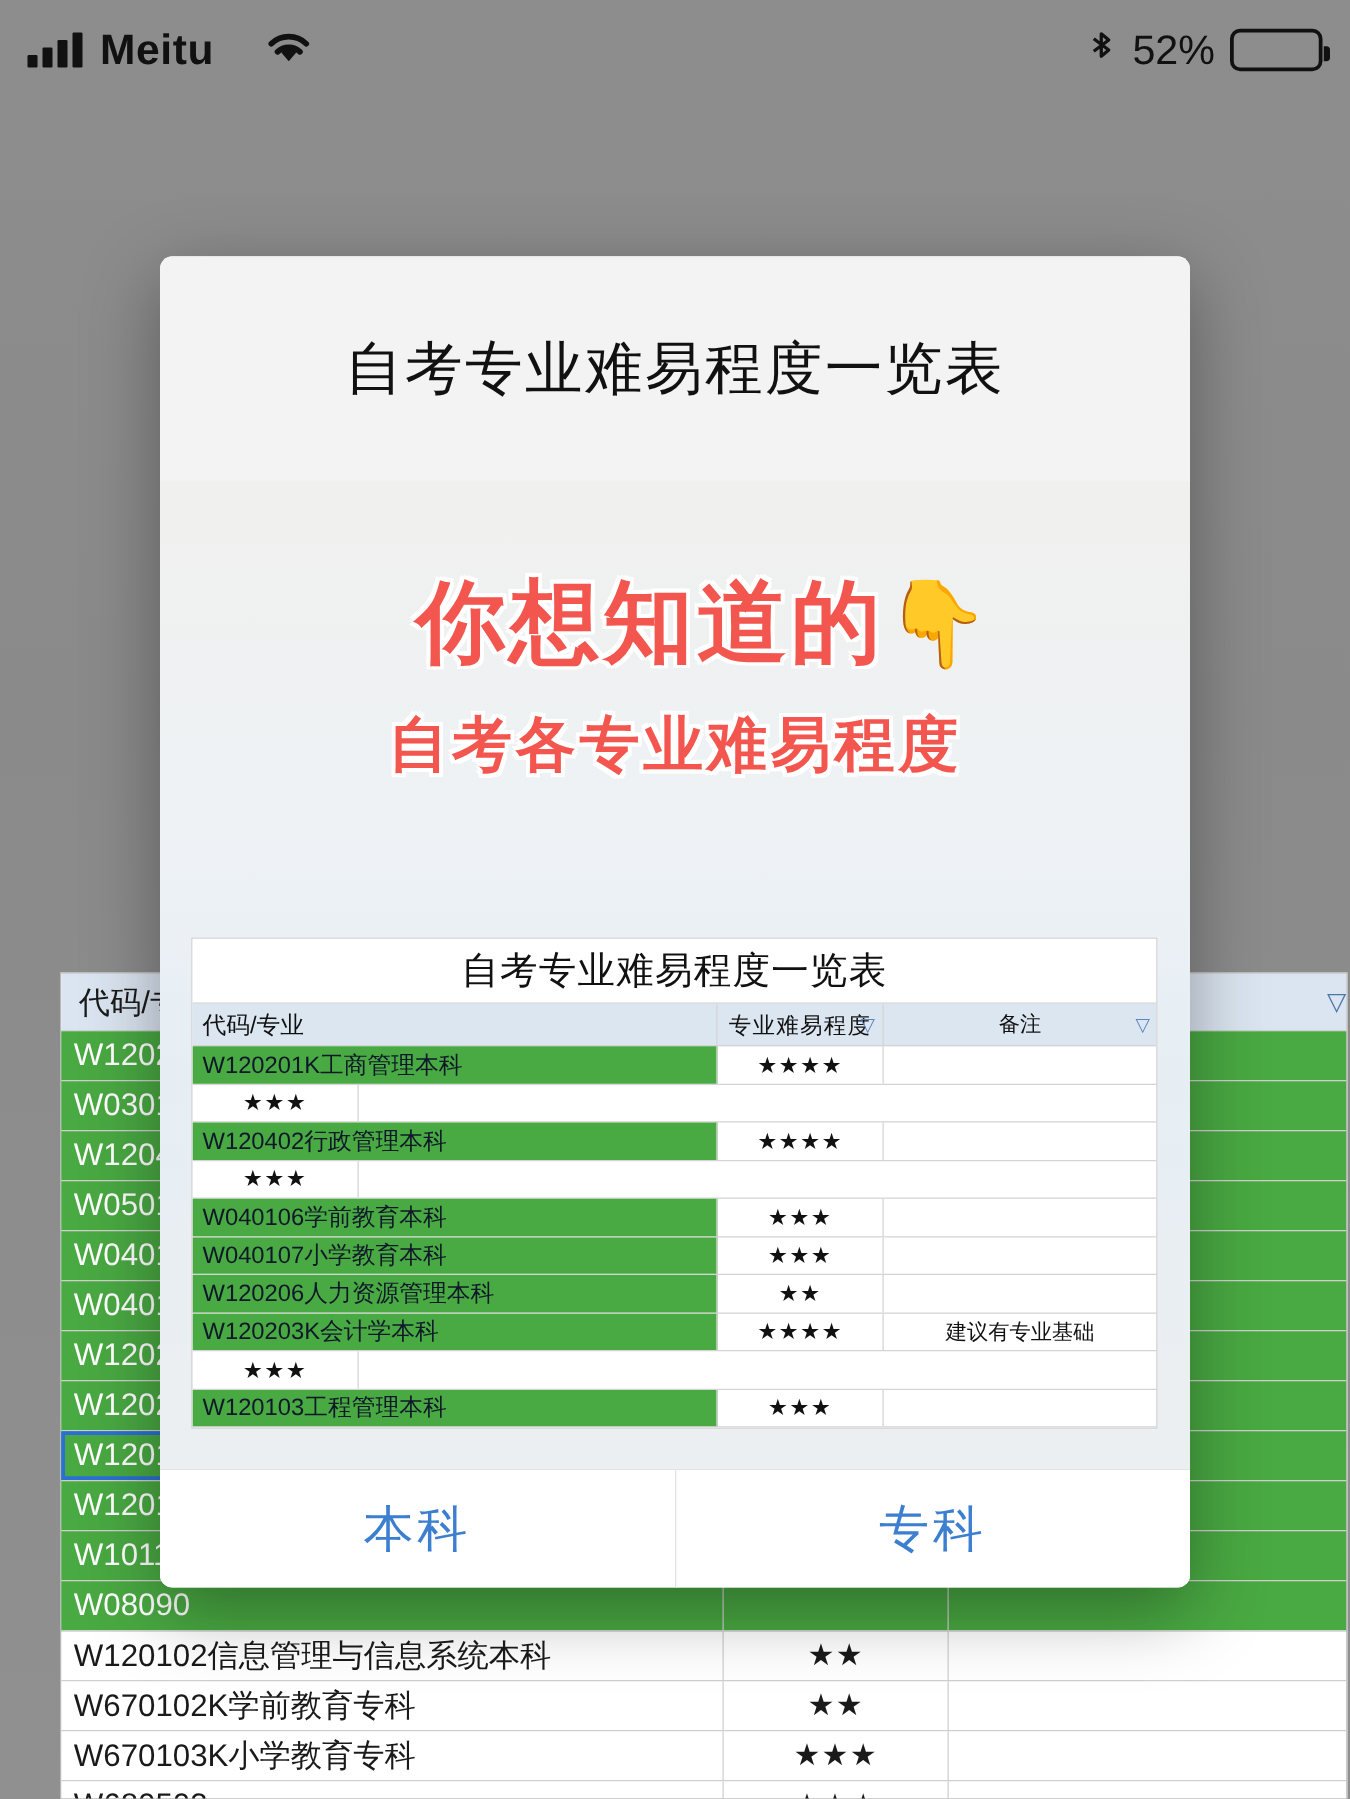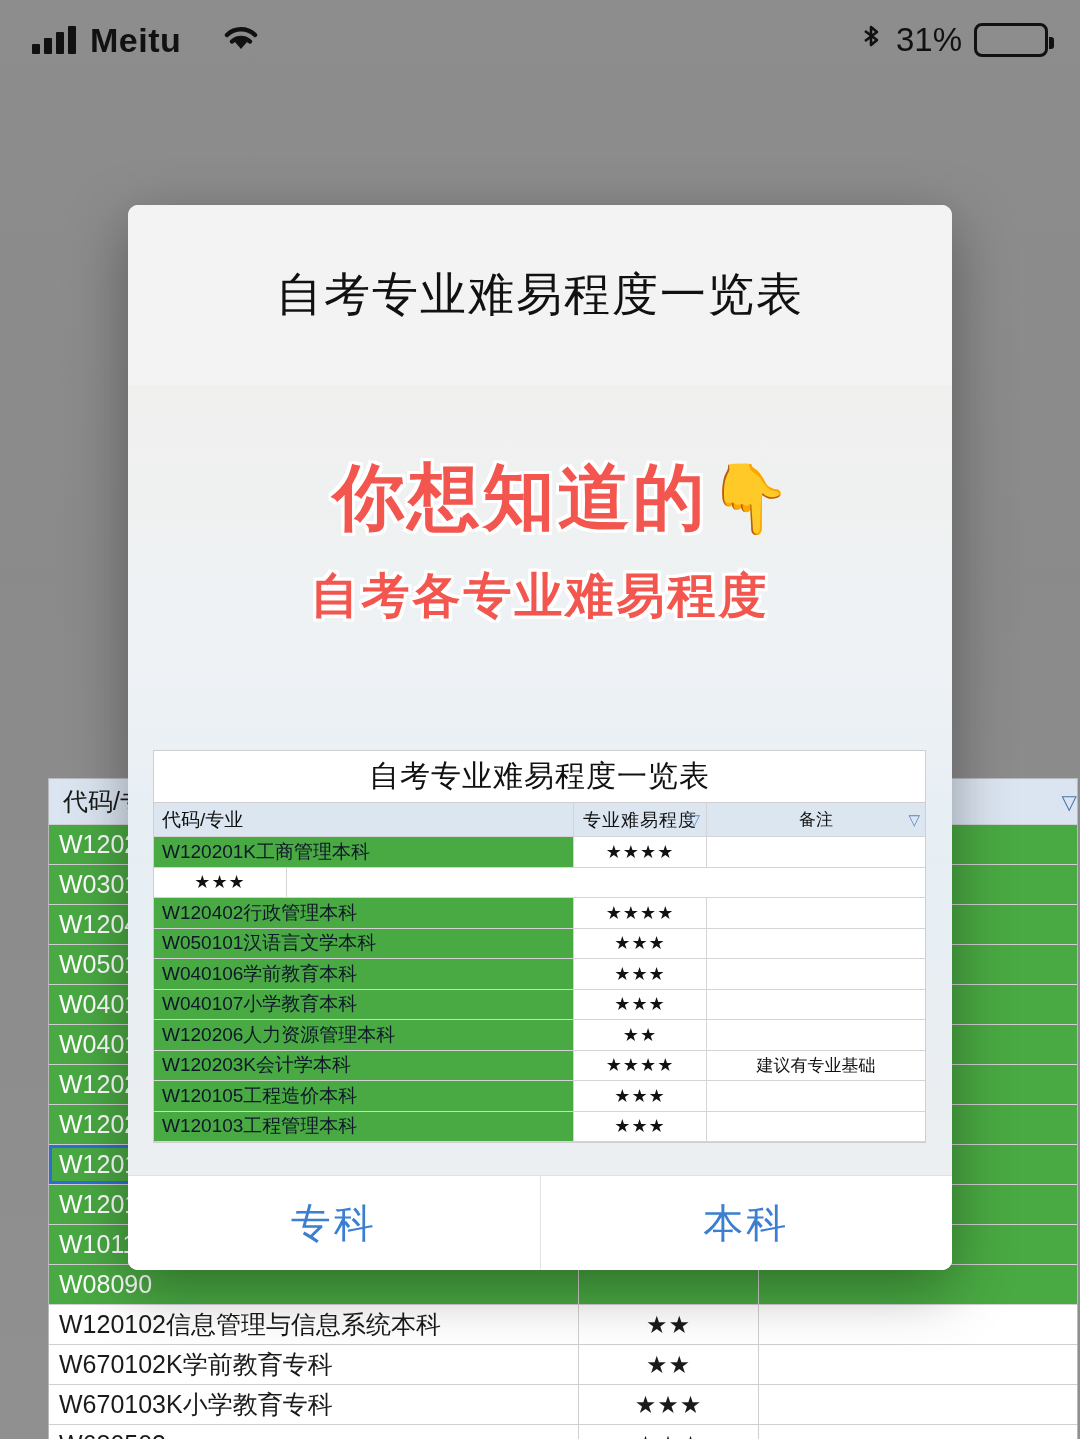--- a/index.html
+++ b/index.html
@@ -13,21 +13,21 @@
     position: relative;
     width: 1080px; height: 1439px;
     background: linear-gradient(180deg, #8d8d8d 0%, #8a8a8a 40%, #909090 100%);
     overflow: hidden;
   }
 
   
   .statusbar {
     position: absolute; top: 0; left: 0; width: 1080px; height: 80px;
     display: flex; align-items: center;
-    padding: 0 32px;
+    padding: 0 22px;
     color: #111;
   }
   .sb-left { display: flex; align-items: center; gap: 14px; }
   .signal { display: flex; align-items: flex-end; gap: 4px; height: 28px; }
   .signal i { display: block; width: 8px; background: #111; border-radius: 1px; }
   .signal i:nth-child(1) { height: 10px; }
   .signal i:nth-child(2) { height: 16px; }
   .signal i:nth-child(3) { height: 22px; }
   .signal i:nth-child(4) { height: 28px; }
   .carrier { font-size: 34px; font-weight: bold; letter-spacing: .5px; }
@@ -154,21 +154,21 @@
           <path d="M11 18.5 a13 13 0 0 1 18 0" stroke="#111" stroke-width="4.5" fill="none" stroke-linecap="round"></path>
         </svg>
       </span>
     </div>
     <div class="sb-right">
       <span class="bt">
         <svg width="26" height="34" viewBox="0 0 26 34">
           <path d="M7 8 l12 9 -6 5 v-18 l6 5 -12 9" stroke="#111" stroke-width="2.6" fill="none" stroke-linejoin="round"></path>
         </svg>
       </span>
-      <span class="battery-pct">31%</span>
+      <span class="battery-pct">52%</span>
       <span class="battery"><span class="fill"></span></span>
     </div>
   </div>
 
   <div class="bg-sheet">
     <div class="bg-row bg-head">
       <div class="bg-c1">代码/专业</div>
       <div class="bg-c2"></div>
       <div class="bg-c3">
           <span class="bg-filter">▽</span>
@@ -287,21 +287,20 @@
         <div class="pv-row">
             <div class="pv-c2">★★★</div>
             <div class="pv-c3"></div>
           </div>
         <div class="pv-row">
             <div class="pv-c1 pv-green">W120402行政管理本科</div>
             <div class="pv-c2">★★★★</div>
             <div class="pv-c3"></div>
           </div>
         <div class="pv-row">
-            <div class="pv-c1 pv-green">W050101汉语言文学本科</div>
             <div class="pv-c2">★★★</div>
             <div class="pv-c3"></div>
           </div>
         <div class="pv-row">
             <div class="pv-c1 pv-green">W040106学前教育本科</div>
             <div class="pv-c2">★★★</div>
             <div class="pv-c3"></div>
           </div>
         <div class="pv-row">
             <div class="pv-c1 pv-green">W040107小学教育本科</div>
@@ -312,31 +311,30 @@
             <div class="pv-c1 pv-green">W120206人力资源管理本科</div>
             <div class="pv-c2">★★</div>
             <div class="pv-c3"></div>
           </div>
         <div class="pv-row">
             <div class="pv-c1 pv-green">W120203K会计学本科</div>
             <div class="pv-c2">★★★★</div>
             <div class="pv-c3">建议有专业基础</div>
           </div>
         <div class="pv-row">
-            <div class="pv-c1 pv-green">W120105工程造价本科</div>
             <div class="pv-c2">★★★</div>
             <div class="pv-c3"></div>
           </div>
         <div class="pv-row">
             <div class="pv-c1 pv-green">W120103工程管理本科</div>
             <div class="pv-c2">★★★</div>
             <div class="pv-c3"></div>
           </div>
       </div>
     </div>
 
     <div class="card-actions">
+      <div class="btn">本科</div>
       <div class="btn">专科</div>
-      <div class="btn">本科</div>
     </div>
   </div>
 
 </div>
 
 </body></html>

